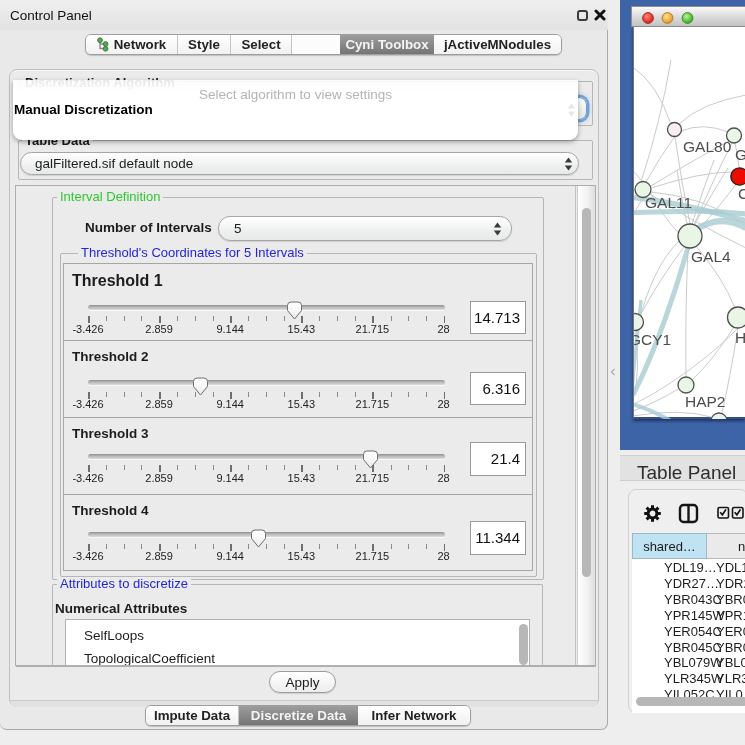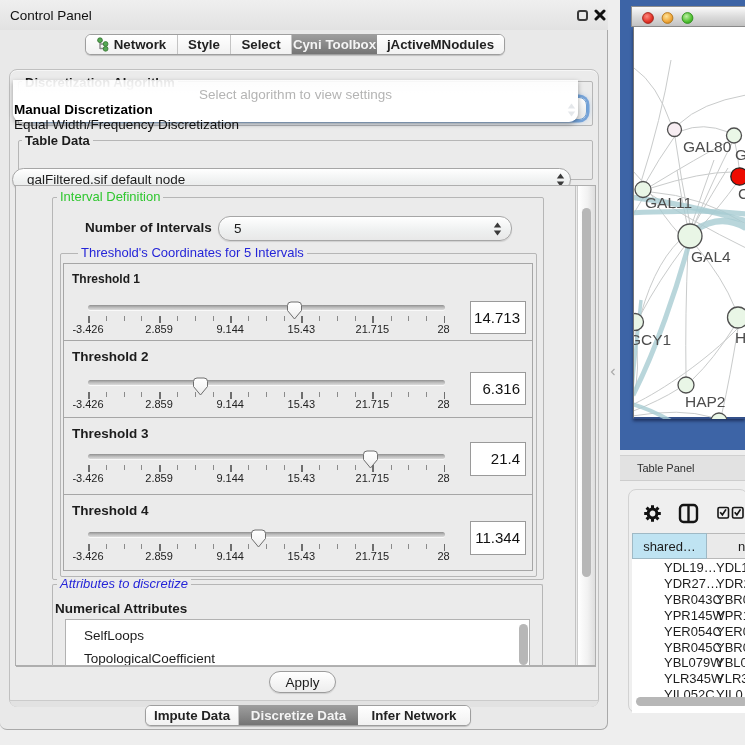--- a/index.html
+++ b/index.html
@@ -37,38 +37,38 @@
     <div style="width:92px;"><svg width="12" height="15" style="margin-right:5px;">
           <line x1="3" y1="4" x2="3" y2="12" stroke="#8a8a8a" stroke-width="1.4"></line>
           <line x1="3" y1="7" x2="8" y2="7" stroke="#8a8a8a" stroke-width="1.4"></line>
           <line x1="3" y1="11.5" x2="8" y2="11.5" stroke="#8a8a8a" stroke-width="1.4"></line>
           <circle cx="3" cy="3.2" r="2.4" fill="#55a954" stroke="#33702f" stroke-width="0.8"></circle>
           <circle cx="8.6" cy="7" r="2.4" fill="#55a954" stroke="#33702f" stroke-width="0.8"></circle>
           <circle cx="8.6" cy="11.8" r="2.4" fill="#55a954" stroke="#33702f" stroke-width="0.8"></circle>
         </svg>Network</div>
     <div style="width:53px;">Style</div>
     <div style="width:61px;">Select</div>
-    <div class="dark" style="width:85px;">Cyni Toolbox</div>
+    <div class="dark" style="width:94px;margin-left:48px;">Cyni Toolbox</div>
     <div style="width:127px;">jActiveMNodules</div>
   </div>
 
   <div class="abs" style="left:9px; top:69px; width:590px; height:638px; background:#ebebeb; border:1px solid #c0c0c0; border-radius:8px; box-shadow:inset 0 1px 0 #f6f6f6;"></div>
 
   <div class="grp" style="left:18px; top:81px; width:575px; height:45px;"></div>
   <div class="glabel" style="left:22px; top:76px; font-weight:bold;">Discretization Algorithm</div>
   <div class="combo" style="left:26px; top:97px; width:561px; height:23px; border-radius:8px; border:1px solid #6f9fd2; box-shadow:0 0 0 2.5px rgba(96,150,212,0.8), 0 0 6px rgba(90,150,220,0.85);">
     <svg class="abs" style="right:9px; top:4px;" width="9" height="14">
         <path d="M4.5 0.5 L8.2 5.4 L0.8 5.4 Z" fill="#3a3a3a"></path>
         <path d="M4.5 13.5 L8.2 8.6 L0.8 8.6 Z" fill="#3a3a3a"></path>
       </svg>
   </div>
 
   <div class="grp" style="left:18px; top:140px; width:575px; height:40px;"></div>
   <div class="glabel" style="left:22px; top:134px; font-weight:bold;">Table Data</div>
-  <div class="combo" style="left:12px; top:152px; width:559px; padding-left:14px;margin-top:16px;">galFiltered.sif default node
+  <div class="combo" style="left:20px; top:152px; width:559px; padding-left:14px;">galFiltered.sif default node
     <svg class="abs" style="right:5px; top:4px;" width="9" height="14">
         <path d="M4.5 0.5 L8.2 5.4 L0.8 5.4 Z" fill="#3a3a3a"></path>
         <path d="M4.5 13.5 L8.2 8.6 L0.8 8.6 Z" fill="#3a3a3a"></path>
       </svg>
   </div>
 
   <div class="abs" style="left:15px; top:185px; width:581px; height:481px; border:1px solid #aeaeae; background:#ebebeb;"></div>
 
   <div class="abs" style="left:577px; top:186px; width:18px; height:479px; background:linear-gradient(90deg,#ffffff,#f2f2f2 55%,#dedede); border-left:1px solid #cccccc;"></div>
   <div class="scrollthumb" style="left:581.5px; top:208px; width:9px; height:369px;"></div>
@@ -83,21 +83,21 @@
     <svg class="abs" style="right:9px; top:5px;" width="9" height="14">
         <path d="M4.5 0.5 L8.2 5.4 L0.8 5.4 Z" fill="#3a3a3a"></path>
         <path d="M4.5 13.5 L8.2 8.6 L0.8 8.6 Z" fill="#3a3a3a"></path>
       </svg>
   </div>
 
   <div class="grp" style="left:60px; top:253px; width:477px; height:324px;"></div>
   <div class="glabel" style="left:78px; top:246px; color:#2525d8;">Threshold's Coordinates for 5 Intervals</div>
 
   <div class="abs" style="left:63px; top:263px; width:470px; height:78px; border:1px solid #a6a6a6; background:#ebebeb;"></div>
-  <div class="abs" style="left:72px; top:272px; font-weight:bold; font-size:12px;">Threshold 1</div>
+  <div class="abs" style="left:72px; top:272px; font-weight:bold; font-size:16px;">Threshold 1</div>
   <div class="track" style="left:88px; width:357px; top:304.5px;"></div>
   <div class="abs" style="left:88px; top:316.0px; width:358px; height:5px; background:repeating-linear-gradient(90deg,#8a8a8a 0 1px,transparent 1px 17.8px);"></div>
   <div class="abs" style="left:88px; top:316.0px; width:1.5px; height:7px; background:#6e6e6e;"></div>
   <div class="abs" style="left:159.1px; top:316.0px; width:1.5px; height:7px; background:#6e6e6e;"></div>
   <div class="abs" style="left:230.2px; top:316.0px; width:1.5px; height:7px; background:#6e6e6e;"></div>
   <div class="abs" style="left:301.3px; top:316.0px; width:1.5px; height:7px; background:#6e6e6e;"></div>
   <div class="abs" style="left:372.4px; top:316.0px; width:1.5px; height:7px; background:#6e6e6e;"></div>
   <div class="abs" style="left:443.5px; top:316.0px; width:1.5px; height:7px; background:#6e6e6e;"></div>
   <div class="ticklbl" style="left:88px; top:322.5px;">-3.426</div>
   <div class="ticklbl" style="left:159.1px; top:322.5px;">2.859</div>
@@ -195,21 +195,21 @@
           <stop offset="0" stop-color="#ffffff"></stop>
           <stop offset="0.55" stop-color="#f6f6f6"></stop>
           <stop offset="1" stop-color="#e7e7e7"></stop>
         </linearGradient>
       </defs>
       <path d="M1.5 4.5 Q1.5 1 5 1 L12 1 Q15.5 1 15.5 4.5 L15.5 9.5 L8.5 18 L1.5 9.5 Z" fill="url(#thg3)" stroke="#6e6e6e" stroke-width="1"></path>
     </svg>
   <div class="tbox" style="left:470px; top:520.5px; width:56px; height:34px;">11.344</div>
 
   <div class="grp" style="left:52px; top:584px; width:491px; height:88px; border-bottom:none;"></div>
-  <div class="glabel" style="left:57px; top:577px; color:#2525d8;font-style:italic;">Attributes to discretize</div>
+  <div class="glabel" style="left:57px; top:577px; color:#2525d8;">Attributes to discretize</div>
   <div class="abs" style="left:55px; top:601px; font-weight:bold; font-size:13.5px;">Numerical Attributes</div>
   <div class="abs" style="left:65px; top:619px; width:465px; height:47px; background:#ffffff; border:1px solid #b2b2b2; overflow:hidden;">
     <div style="padding:4px 0 0 18px; line-height:23px; font-size:13.5px;">SelfLoops<br>TopologicalCoefficient<br>BetweennessCentrality</div>
     <div class="scrollthumb" style="left:453px; top:4px; width:9px; height:41px;"></div>
   </div>
 
   <div class="abs" style="left:16px; top:666px; width:580px; height:1px; background:#aeaeae;"></div>
   <div class="abs" style="left:16px; top:667px; width:559px; height:33px; background:#ebebeb;"></div>
 
   <div class="abs" style="left:269px; top:671px; width:67px; height:22px; border:1px solid #9c9c9c; border-radius:11px; background:linear-gradient(#ffffff,#ededed); display:flex; align-items:center; justify-content:center; font-size:13.5px; box-shadow:0 1px 1px rgba(0,0,0,0.12);">Apply</div>
@@ -220,24 +220,23 @@
     <div style="width:93px;">Impute Data</div>
     <div class="dark" style="width:119px;">Discretize Data</div>
     <div style="width:112px;">Infer Network</div>
   </div>
 </div>
 
 <svg class="abs" style="left:610px; top:368px;" width="6" height="8">
     <path d="M4.5 1 L1.5 4 L4.5 7" stroke="#ababab" stroke-width="1.2" fill="none"></path>
   </svg>
 
-<div class="abs" style="left:13px; top:80px; width:565px; height:42px; background:linear-gradient(rgba(255,255,255,0.88), #ffffff 13px); border-radius:0 0 9px 9px; box-shadow:0 2px 5px rgba(0,0,0,0.35); z-index:50;">
+<div class="abs" style="left:13px; top:80px; width:565px; height:60px; background:linear-gradient(rgba(255,255,255,0.88), #ffffff 13px); border-radius:0 0 9px 9px; box-shadow:0 2px 5px rgba(0,0,0,0.35); z-index:50;">
   <div style="position:absolute; left:0; top:7px; width:100%; text-align:center; font-size:13.5px; color:#b4b4b4;">Select algorithm to view settings</div>
   <div style="position:absolute; left:1px; top:22px; font-size:13.5px; font-weight:bold; color:#000;">Manual Discretization</div>
-  <div style="position:absolute; left:1px; top:37px; font-size:13.5px; color:#111;">Equal Width/Frequency Discretization</div>
   <svg style="position:absolute; right:2px; top:23px; opacity:0.55;" width="9" height="14">
       <path d="M4.5 0.5 L8.2 5.4 L0.8 5.4 Z" fill="#cfd4da"></path>
       <path d="M4.5 13.5 L8.2 8.6 L0.8 8.6 Z" fill="#cfd4da"></path>
     </svg>
 </div>
 
 <div class="abs" style="left:620px; top:0; width:125px; height:450px; background:#3d64a6;">
 
   <div class="abs" style="left:11px; top:6px; width:114px; height:21px; background:linear-gradient(#fafafa,#d9d9d9 55%,#c3c3c3); border:1px solid #8e8e8e; border-right:none;">
     <svg class="abs" style="left:10px; top:4.5px;" width="62" height="12">
@@ -324,21 +323,21 @@
         <text x="690" y="262">GAL4</text>
         <text x="628" y="345">GCY1</text>
         <text x="734" y="343">H</text>
         <text x="684" y="407">HAP2</text>
       </g>
     </svg>
   </div>
 </div>
 
 <div class="abs" style="left:620px; top:455px; width:125px; height:26px; background:#e2e2e2; border-top:1px solid #d0d0d0; border-bottom:1px solid #cdcdcd;">
-  <div class="abs" style="left:17px; top:6px; font-size:11px; color:#2e2e2e;">Table Panel</div>
+  <div class="abs" style="left:17px; top:6px; font-size:19px; color:#2e2e2e;">Table Panel</div>
 </div>
 
 <div class="abs" style="left:628px; top:489px; width:120px; height:224px; background:#efefef; border:1px solid #d2d2d2; border-radius:8px;"></div>
 
 <svg class="abs" style="left:643px; top:504px;" width="19" height="19" viewBox="0 0 19 19">
   <g stroke="#111" stroke-width="3" fill="none">
     <circle cx="9.5" cy="9.5" r="4.4"></circle>
     <path d="M9.5 1.2 V4 M9.5 15 V17.8 M1.2 9.5 H4 M15 9.5 H17.8 M3.6 3.6 L5.6 5.6 M13.4 13.4 L15.4 15.4 M15.4 3.6 L13.4 5.6 M5.6 13.4 L3.6 15.4"></path>
   </g>
   <circle cx="9.5" cy="9.5" r="1.8" fill="#efefef" stroke="none"></circle>

